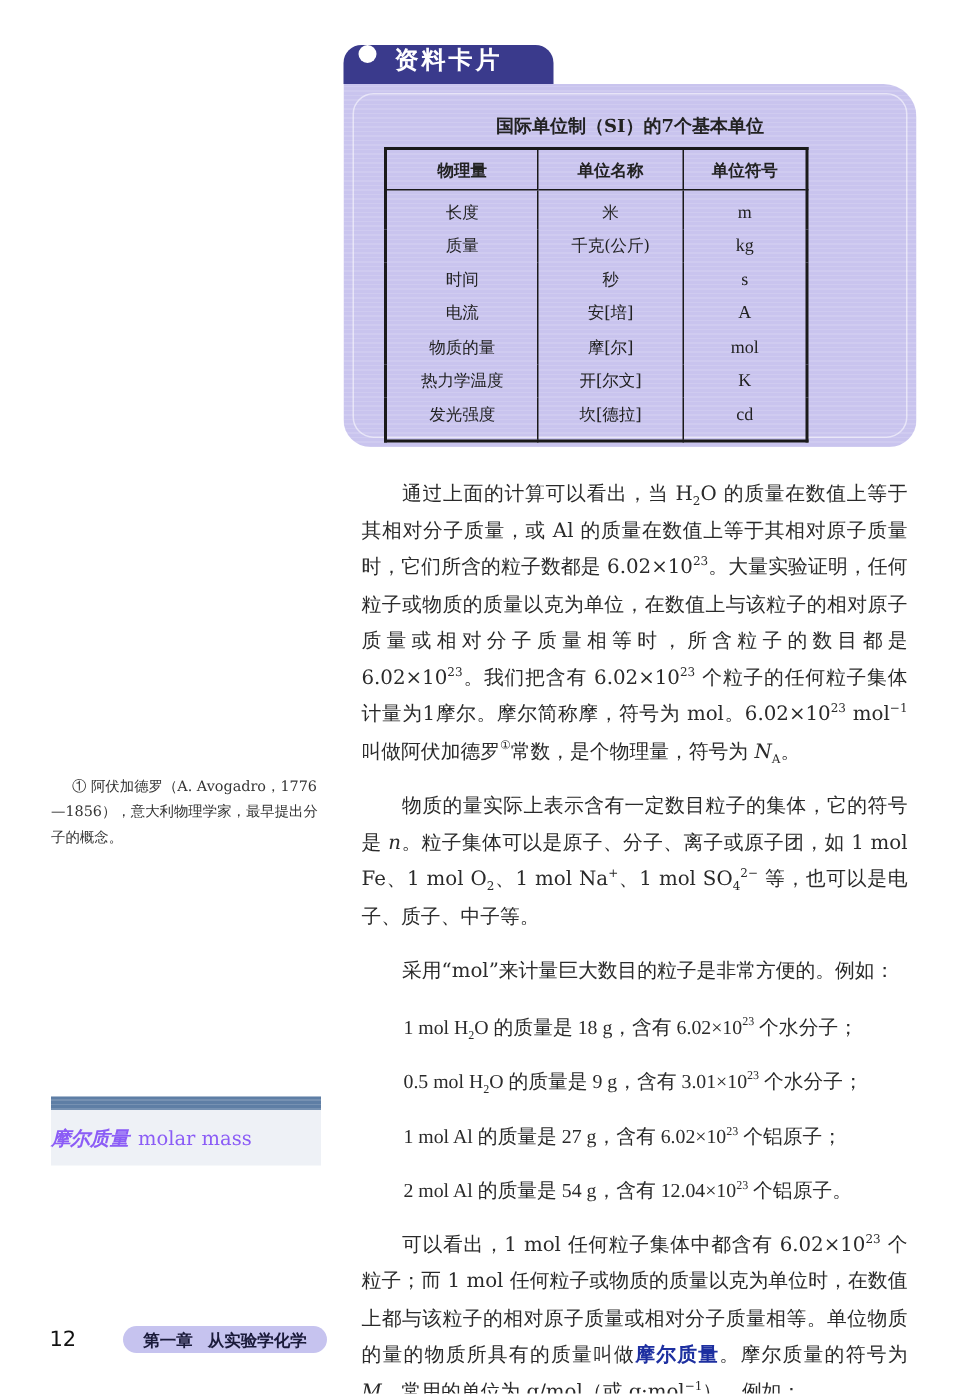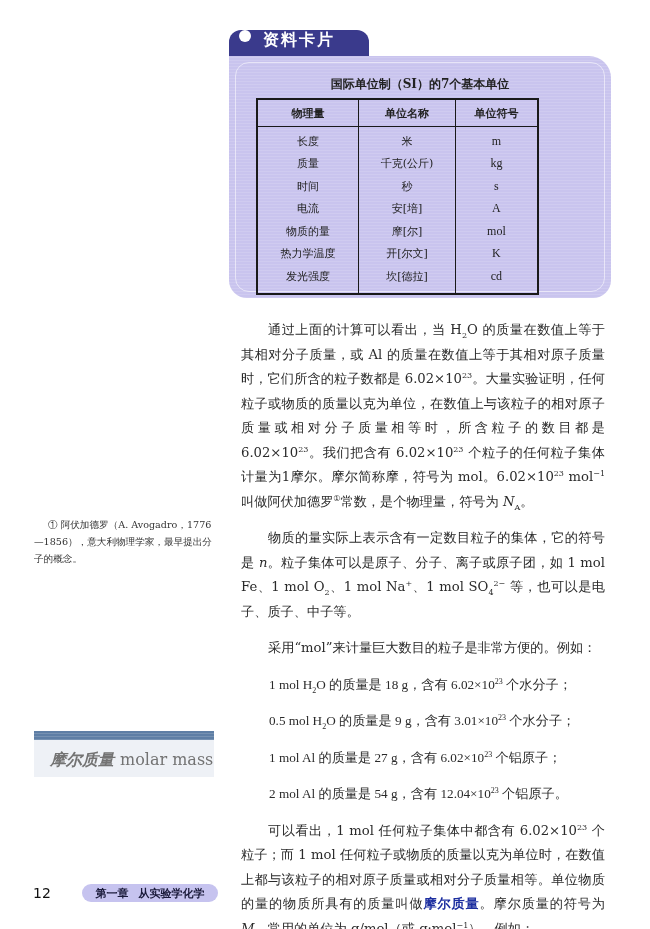--- a/index.html
+++ b/index.html
@@ -58,21 +58,21 @@
     margin-top:44px;
   }
   .fn-indent { text-indent:14px; }
 
   .side-label {
     position:absolute; left:34px; top:731px; width:180px; height:46px;
     background:#eef1f6;
   }
   .side-bar { height:9px; background:#5e7ea5;
     background-image: repeating-linear-gradient(0deg, rgba(255,255,255,0.15) 0 1px, transparent 1px 3px); }
-  .side-text { padding:10px 0 0 16px; font-size:16px; color:#737373; }
+  .side-text { padding:10px 0 0 0; font-size:13px; color:#8b5cf6; }
   .side-text .cn { font-weight:bold; font-style:italic; margin-right:6px; }
 
   .page-num {
     position:absolute; left:33px; top:885px; font-family:"DejaVu Sans", sans-serif;
     font-weight:normal; font-size:14px; color:#111;
   }
   .chapter {
     position:absolute; left:82px; top:884px; width:136px; height:18px;
     background:#c6c3ef; border-radius:9px; display:flex; align-items:center; justify-content:center;
     font-family:"DejaVu Sans", sans-serif; font-weight:bold; font-size:11px; color:#1a1a3a;

